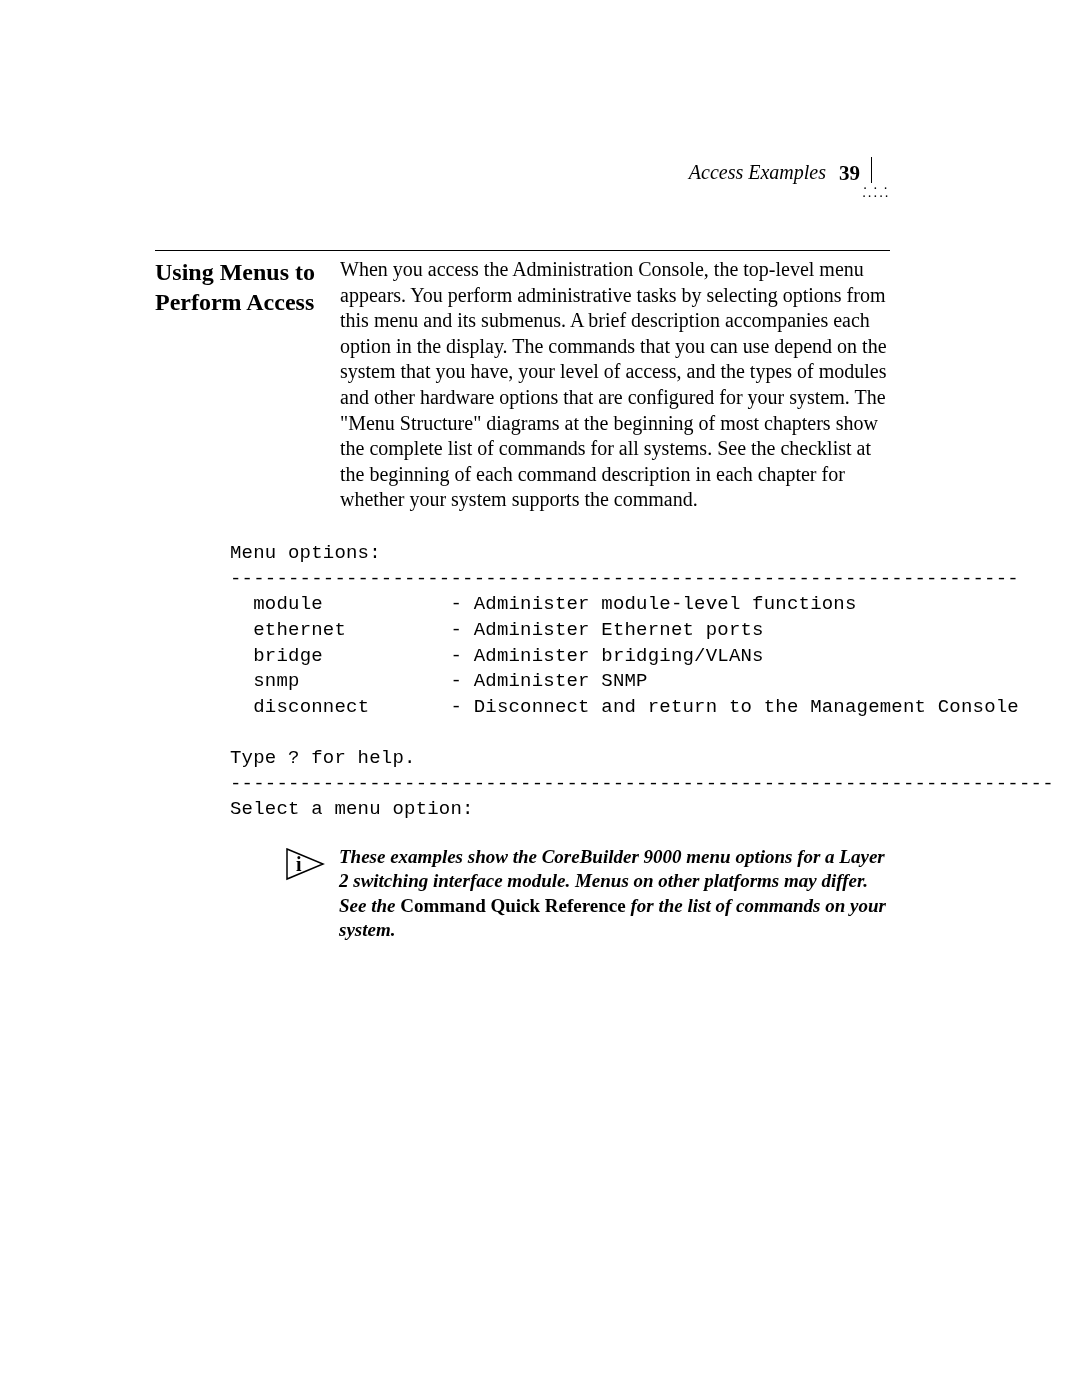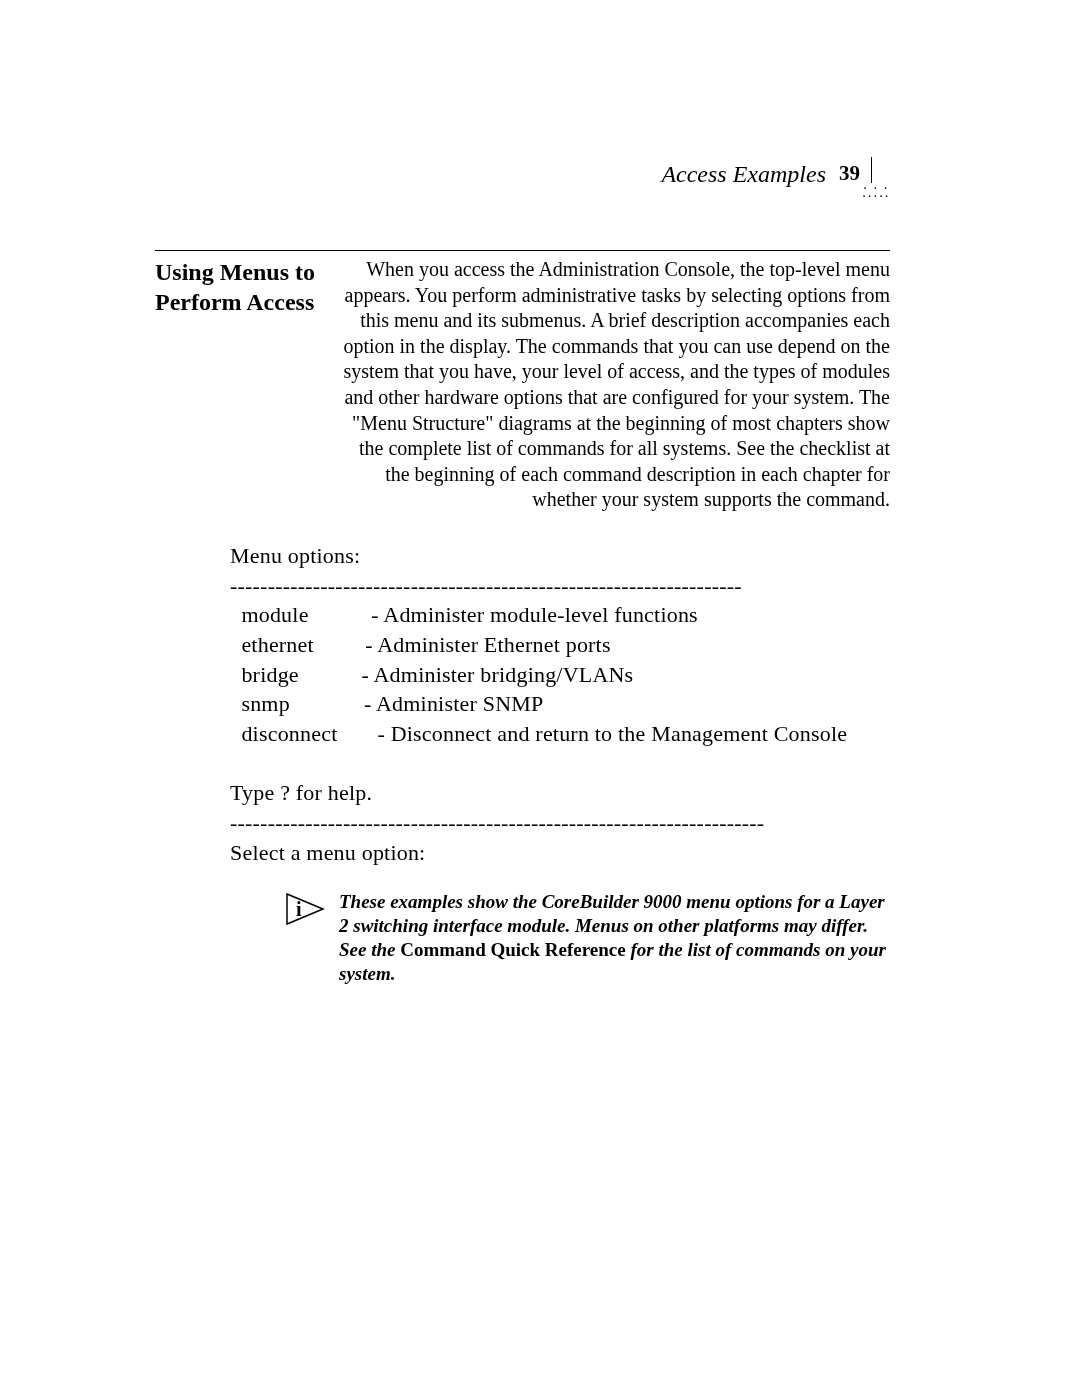--- a/index.html
+++ b/index.html
@@ -22,21 +22,21 @@
   .header-row {
     position: relative;
     height: 60px;
     margin-bottom: 35px;
   }
   .header-label {
     position: absolute;
     right: 64px;
     top: 6px;
     font-style: italic;
-    font-size: 24px;
+    font-size: 20px;
   }
   .header-page {
     position: absolute;
     right: 30px;
     top: 6px;
     font-weight: bold;
     font-size: 21px;
   }
   .dots {
     position: absolute;
@@ -73,25 +73,24 @@
     padding-right: 10px;
     box-sizing: border-box;
   }
   .body-text {
     flex: 1;
     font-size: 20px;
     line-height: 1.28;
   }
   .body-text p {
     margin: 0 0 14px 0;
-    text-align: right;
   }
   .mono-block {
-    font-family: Liberation Serif, serif;
-    font-size: 22px;
+    font-family: Liberation Mono, monospace;
+    font-size: 19px;
     line-height: 1.35;
     white-space: pre;
     margin: 14px 0 14px 75px;
     letter-spacing: 0.2px;
   }
   .note-row {
     display: flex;
     align-items: flex-start;
     margin-top: 22px;
     margin-left: 130px;

